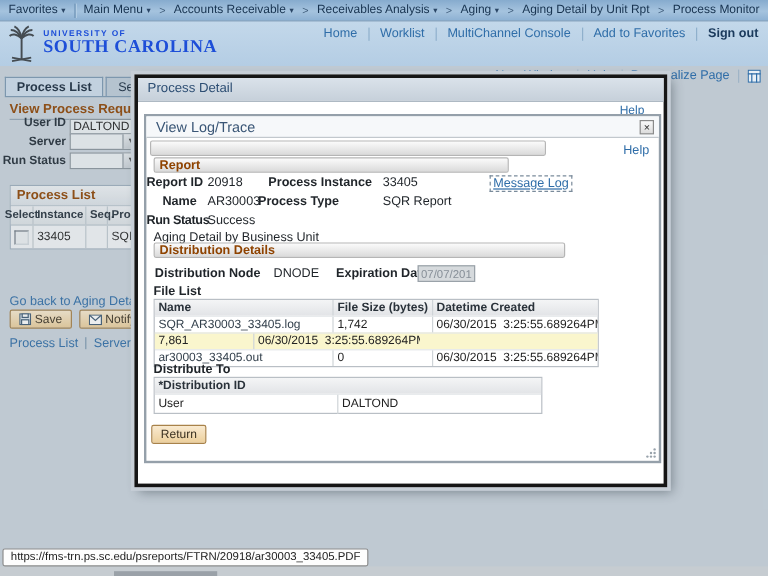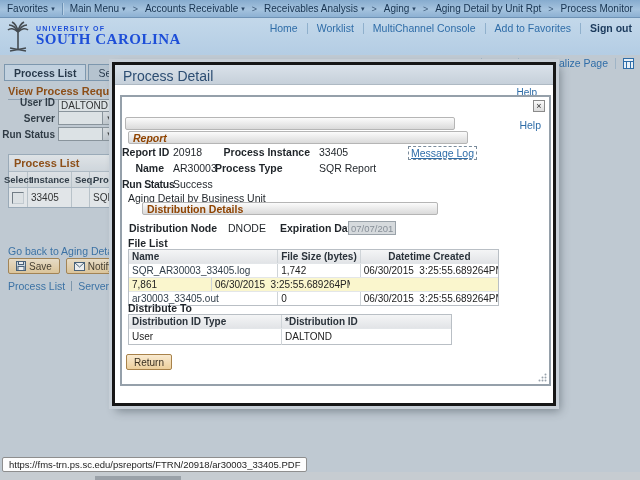--- a/index.html
+++ b/index.html
@@ -95,21 +95,21 @@
   .dim { left:0; top:55px; width:640px; height:425px; background:rgba(130,142,152,0.16); z-index:5; }
 
   
   .pd {
     left:112px; top:62px; width:444px; height:344px; z-index:10;
     background:#fff; border:3px solid #161616;
     box-shadow:0 0 0 3px #c7cfd7, 4px 5px 9px rgba(40,50,60,0.45);
   }
   .pd-header {
     height:20px; background:linear-gradient(#dae2ea,#c6d0da); border-bottom:1px solid #aeb9c3;
-    font-size:14px; color:#2d4e73; padding:3px 8px;
+    font-size:11px; color:#2d4e73; padding:3px 8px;
   }
   .pd-help { position:absolute; right:16px; top:22px; font-size:10px; }
 
   
   .vlt {
     position:absolute; left:5px; top:30px; width:431px; height:291px;
     background:#fff; border:2px solid #95a0aa;
   }
   .vlt-header { height:18px; background:#f6f8fa; border-bottom:1px solid #c2c8cd; padding:2px 8px; font-size:12px; color:#3a5676; }
   .vlt-close {
@@ -117,42 +117,42 @@
     background:linear-gradient(#fafafa,#dcdcdc); border:1px solid #8a8a8a;
     font-size:9px; line-height:10px; text-align:center; color:#333;
   }
   .vlt-help { position:absolute; right:8px; top:22px; font-size:10.5px; }
   .hdrbar {
     position:absolute; height:13px; border:1px solid #b5b5b5; border-radius:2px;
     background:linear-gradient(#fbfbfb,#dadada); font-size:10.5px; font-weight:bold; color:#8f4300;
     padding:0 4px; line-height:12px;
   }
   .bar-empty { left:3px; top:20px; width:330px; }
-  .bar-report { left:6px; top:34px; width:340px;font-style:italic; }
-  .bar-dist { left:20px; top:105px; width:296px; }
+  .bar-report { left:6px; top:34px; width:296px; }
+  .bar-dist { left:6px; top:105px; width:343px; }
 
   .fld { position:absolute; font-size:10.5px; color:#1f2429; white-space:nowrap; }
   .b { font-weight:bold; }
   .msg-log {
     position:absolute; left:286px; top:49px; font-size:10.5px; color:#2f6da8;
     text-decoration:underline; border:1px dashed #7a8b9b; padding:0 2px;
   }
   .exp-input {
     position:absolute; left:226px; top:124px; width:48px; height:14px;
     background:#d6dadd; border:1px solid #9aa2a9; color:#878f98; font-size:9.5px;
     font-family:"Liberation Sans",sans-serif; padding:0 2px;
   }
 
   .tbl { position:absolute; border:1px solid #b9bfc5; background:#fff; font-size:10px; color:#222; }
   .trow { display:flex; }
   .thead { background:linear-gradient(#f4f5f6,#e2e4e7); font-weight:bold; color:#2a323a; }
   .tc { padding:1px 3px; border-right:1px solid #cfd4d8; height:13px; line-height:11px; overflow:hidden; white-space:pre; }
   .trow + .trow { border-top:1px solid #e3e6e9; }
   .filetbl { left:6px; top:152px; width:371px; }
-  .fc1{ width:150px; } .fc2{ width:83px; } .fc3{ width:138px; border-right:none;text-align:center; }
+  .fc1{ width:150px; } .fc2{ width:83px; } .fc3{ width:138px; border-right:none; }
   .hl { background:#faf6cd; }
   .pdf-link { color:#9c4a1f; text-decoration:underline; }
   .file-link { color:#33404c; }
   .disttbl { left:6px; top:217px; width:324px; }
   .dc1{ width:154px; } .dc2{ width:170px; border-right:none; }
   .disttbl .drow { height:16px; }
   .disttbl .drow .tc { height:16px; line-height:14px; }
 
   .return-btn { position:absolute; left:4px; top:257px; }
   .resize { position:absolute; right:2px; bottom:2px; }
@@ -322,20 +322,21 @@
   <span class="link">Server List</span>
 </div>
 
 <div class="abs dim"></div>
 
 <div class="abs pd">
   <div class="pd-header">Process Detail</div>
   <span class="pd-help link">Help</span>
 
   <div class="vlt">
+    <div class="vlt-header">View Log/Trace</div>
     <div class="vlt-close">×</div>
     <span class="vlt-help link">Help</span>
 
     <div class="hdrbar bar-empty"></div>
     <div class="hdrbar bar-report">Report</div>
 
     <span class="fld b" style="left:0; top:49px; width:42px; text-align:right;">Report ID</span>
     <span class="fld" style="left:51px; top:49px;">20918</span>
     <span class="fld b" style="left:93px; top:49px; width:95px; text-align:right;">Process Instance</span>
     <span class="fld" style="left:197px; top:49px;">33405</span>
@@ -378,21 +379,20 @@
         <span class="tc fc1"><span class="file-link">ar30003_33405.out</span></span>
         <span class="tc fc2">0</span>
         <span class="tc fc3">06/30/2015  3:25:55.689264PM EDT</span>
       </div>
     </div>
 
     <span class="fld secTitle" style="left:6px; top:205px;">Distribute To</span>
 
     <div class="tbl disttbl">
       <div class="trow thead">
-        <span class="tc dc1">Distribution ID Type</span>
         <span class="tc dc2">*Distribution ID</span>
       </div>
       <div class="trow drow">
         <span class="tc dc1">User</span>
         <span class="tc dc2">DALTOND</span>
       </div>
     </div>
 
     <span class="ps-btn return-btn">
         <span>Return</span>

